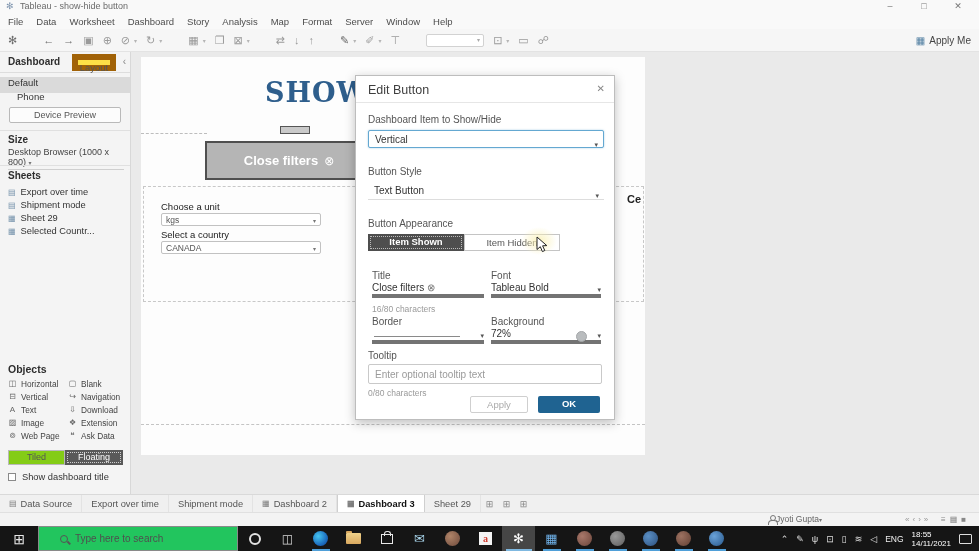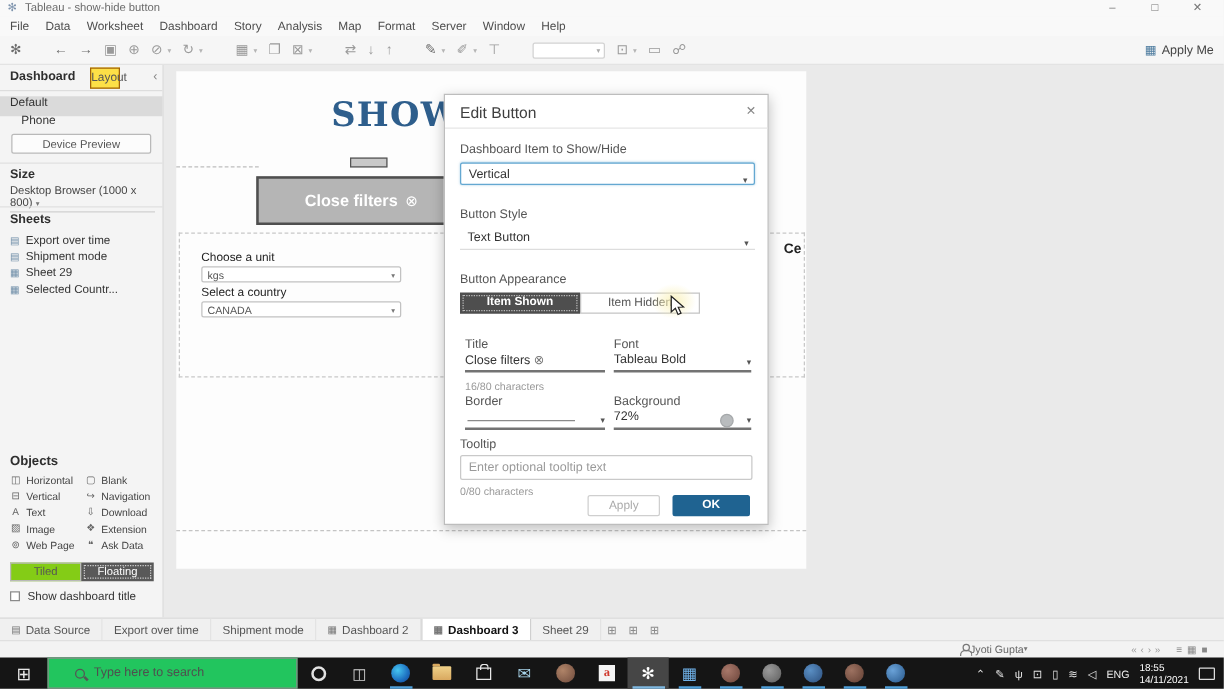--- a/index.html
+++ b/index.html
@@ -30,21 +30,21 @@
   .showme .smicon { font-size:10px; color:#4f7da0; }
   .showme .smlabel { font-size:10px; color:#444; }
 
   
   .main { position:absolute; left:0; top:52px; width:979px; height:442px; background:#eaeaea; }
 
   
   .sidebar { position:absolute; left:0; top:0; width:131px; height:442px; background:#f4f4f4; border-right:1px solid #d8d8d8; }
   .sb-tabs { position:absolute; left:0; top:0; width:100%; height:21px; border-bottom:1px solid #ddd; }
   .sb-tab-dash { position:absolute; left:8px; top:4px; font-size:10px; font-weight:bold; color:#2e2e2e; }
-  .sb-tab-layout { position:absolute; left:72px; top:2px; width:24px; height:17px; border:1px solid #a16207; background:#fde047; font-size:9.5px; color:#555; text-align:center; line-height:16px; }
+  .sb-tab-layout { position:absolute; left:72px; top:2px; width:44px; height:17px; border:6px solid #a16207; background:#fde047; font-size:9.5px; color:#555; text-align:center; line-height:16px; }
   .sb-collapse { position:absolute; right:4px; top:4px; font-size:10px; color:#888; }
   .sb-default { position:absolute; left:0; top:25px; width:100%; height:16px; background:#dadada; font-size:9.5px; color:#333; padding-left:8px; line-height:12px; }
   .sb-phone { position:absolute; left:17px; top:39px; font-size:9.5px; color:#333; }
   .sb-preview { position:absolute; left:9px; top:55px; width:112px; height:16px; border:1px solid #b9b9b9; background:#fcfcfc; border-radius:2px; font-size:9px; color:#555; text-align:center; line-height:14px; }
   .sb-div1 { position:absolute; left:0; top:78px; width:100%; border-top:1px solid #e0e0e0; }
   .sb-size-h { position:absolute; left:8px; top:82px; font-size:10px; font-weight:bold; color:#2e2e2e; }
   .sb-size-v { position:absolute; left:8px; top:95px; width:116px; font-size:9px; color:#444; border-bottom:1px solid #cfcfcf; padding-bottom:2px; }
   .sb-size-v .caret { font-size:6px; color:#777; }
   .sb-div2 { position:absolute; left:0; top:113px; width:100%; border-top:1px solid #e0e0e0; }
   .sb-sheets-h { position:absolute; left:8px; top:118px; font-size:10px; font-weight:bold; color:#2e2e2e; }
@@ -83,21 +83,21 @@
   .dlg-close { position:absolute; right:9px; top:7px; font-size:10px; color:#888; }
   .dlg-hr { position:absolute; left:0; top:26px; width:100%; border-top:1px solid #e6e6e6; }
   .dlg-label { position:absolute; font-size:10px; color:#555; }
   .dlg-select { position:absolute; height:18px; background:#fff; font-size:10px; color:#333; line-height:17px; padding-left:6px; }
   .dlg-select .dcaret { position:absolute; right:5px; top:5px; font-size:7px; color:#555; }
   .sel-box { border:1px solid #64a8d1; box-shadow:0 0 2px rgba(100,168,209,.6); border-radius:2px; }
   .sel-flat { border-bottom:1px solid #ddd; }
   .seg { position:absolute; top:158px; height:17px; font-size:9.5px; text-align:center; line-height:16px; }
   .seg-shown { left:12px; width:96px; background:#4e4e4e; color:#fff; font-weight:bold; outline:1px dotted #bbb; outline-offset:-3px; }
   .seg-hidden { left:108px; width:96px; background:#fff; color:#555; border:1px solid #c4c4c4; }
-  .underfield { position:absolute; border-bottom:2px solid #737373; height:16px; font-size:10px; color:#333; }
+  .underfield { position:absolute; border-bottom:4px solid #737373; height:16px; font-size:10px; color:#333; }
   .underfield .dcaret { position:absolute; right:0; top:4px; font-size:7px; color:#555; }
   .counter { position:absolute; font-size:8.5px; color:#9a9a9a; }
   .borderline { position:absolute; left:2px; top:8px; width:86px; border-top:1px solid #8a8a8a; }
   .bg-circle { position:absolute; right:14px; top:3px; width:11px; height:11px; border-radius:50%; background:#b9bcbe; border:1px solid #a5a8aa; }
   .dlg-input { position:absolute; left:12px; top:288px; width:234px; height:20px; border:1px solid #c9c9c9; border-radius:2px; font-size:10px; color:#444; padding-left:6px; font-family:"Liberation Sans", sans-serif; }
   .dlg-input::placeholder { color:#9a9a9a; }
   .dlg-btn { position:absolute; top:320px; height:17px; font-size:9.5px; text-align:center; line-height:16px; border-radius:2px; }
   .btn-apply { right:86px; width:58px; background:#fff; border:1px solid #cfcfcf; color:#aaa; }
   .btn-ok { right:14px; width:62px; background:#1f6391; color:#fff; font-weight:bold; }
 

